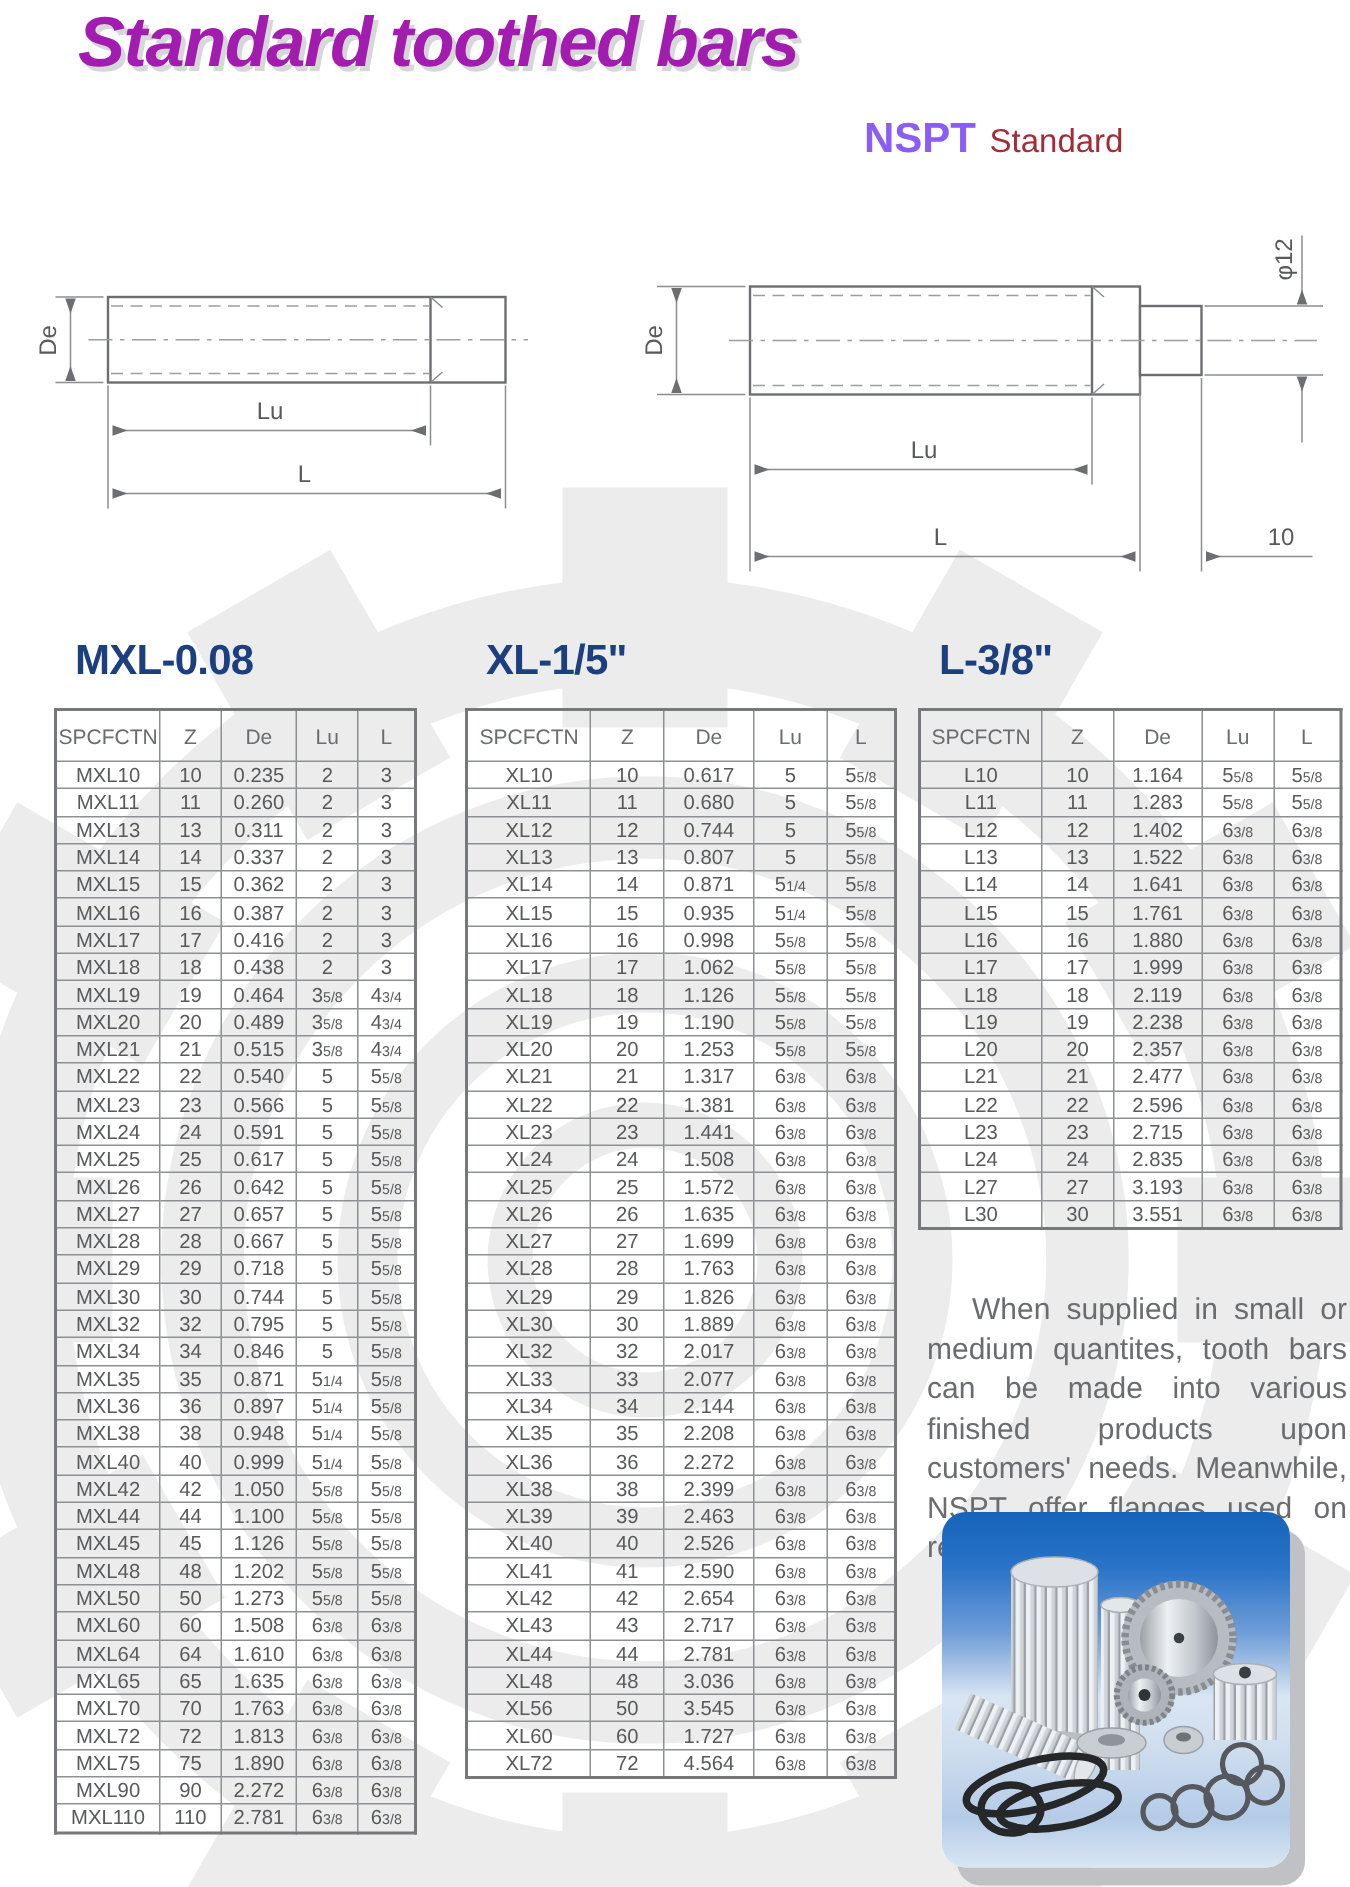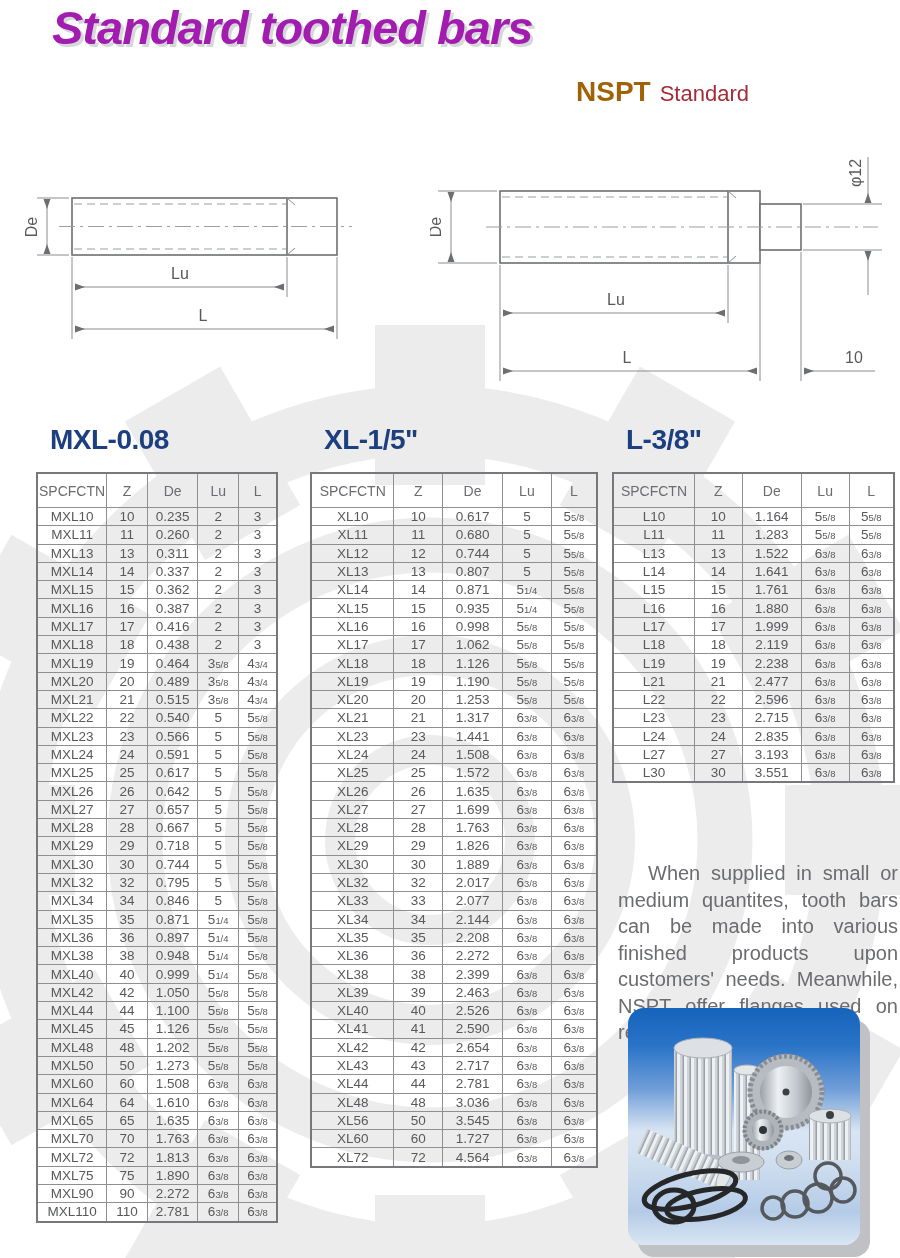--- a/index.html
+++ b/index.html
@@ -13,21 +13,21 @@
   .layer{position:absolute;left:0;top:0;width:900px;height:1258px;z-index:1;}
 
   
   .page-title{
     position:absolute;left:52px;top:0;margin:0;
     font-size:47px;font-style:italic;font-weight:800;letter-spacing:-1px;
     color:#a21caf;text-shadow:3px 3px 0 rgba(120,124,130,.30);
     white-space:nowrap;
   }
   .brand-line{position:absolute;left:576px;top:76px;white-space:nowrap;}
-  .brand-name{font-size:28px;font-weight:800;color:#a16207;letter-spacing:0;}
+  .brand-name{font-size:28px;font-weight:800;color:#8b5cf6;letter-spacing:0;}
   .brand-suffix{font-size:22px;font-weight:400;color:#a32c38;margin-left:9px;}
 
   
   .drawing{position:absolute;}
   .drawing text{fill:#58595b;font-family:"Liberation Sans",sans-serif;font-size:16px;}
   .oline{stroke:#6d6e71;stroke-width:1.6;fill:#ffffff;}
   .thin{stroke:#8a8c8e;stroke-width:1;fill:none;}
   .dash{stroke:#9b9da0;stroke-width:1;fill:none;stroke-dasharray:8 5;}
   .cline{stroke:#9b9da0;stroke-width:1;fill:none;stroke-dasharray:16 5 3 5;}
 
@@ -580,20 +580,27 @@
             <td>5<span class="fr">5/8</span></td>
           </tr>
           <tr>
             <td>XL21</td>
             <td>21</td>
             <td>1.317</td>
             <td>6<span class="fr">3/8</span></td>
             <td>6<span class="fr">3/8</span></td>
           </tr>
           <tr>
+            <td>XL22</td>
+            <td>22</td>
+            <td>1.381</td>
+            <td>6<span class="fr">3/8</span></td>
+            <td>6<span class="fr">3/8</span></td>
+          </tr>
+          <tr>
             <td>XL23</td>
             <td>23</td>
             <td>1.441</td>
             <td>6<span class="fr">3/8</span></td>
             <td>6<span class="fr">3/8</span></td>
           </tr>
           <tr>
             <td>XL24</td>
             <td>24</td>
             <td>1.508</td>
@@ -785,20 +792,27 @@
             <td>5<span class="fr">5/8</span></td>
           </tr>
           <tr>
             <td>L11</td>
             <td>11</td>
             <td>1.283</td>
             <td>5<span class="fr">5/8</span></td>
             <td>5<span class="fr">5/8</span></td>
           </tr>
           <tr>
+            <td>L12</td>
+            <td>12</td>
+            <td>1.402</td>
+            <td>6<span class="fr">3/8</span></td>
+            <td>6<span class="fr">3/8</span></td>
+          </tr>
+          <tr>
             <td>L13</td>
             <td>13</td>
             <td>1.522</td>
             <td>6<span class="fr">3/8</span></td>
             <td>6<span class="fr">3/8</span></td>
           </tr>
           <tr>
             <td>L14</td>
             <td>14</td>
             <td>1.641</td>
@@ -830,20 +844,27 @@
             <td>L18</td>
             <td>18</td>
             <td>2.119</td>
             <td>6<span class="fr">3/8</span></td>
             <td>6<span class="fr">3/8</span></td>
           </tr>
           <tr>
             <td>L19</td>
             <td>19</td>
             <td>2.238</td>
+            <td>6<span class="fr">3/8</span></td>
+            <td>6<span class="fr">3/8</span></td>
+          </tr>
+          <tr>
+            <td>L20</td>
+            <td>20</td>
+            <td>2.357</td>
             <td>6<span class="fr">3/8</span></td>
             <td>6<span class="fr">3/8</span></td>
           </tr>
           <tr>
             <td>L21</td>
             <td>21</td>
             <td>2.477</td>
             <td>6<span class="fr">3/8</span></td>
             <td>6<span class="fr">3/8</span></td>
           </tr>

